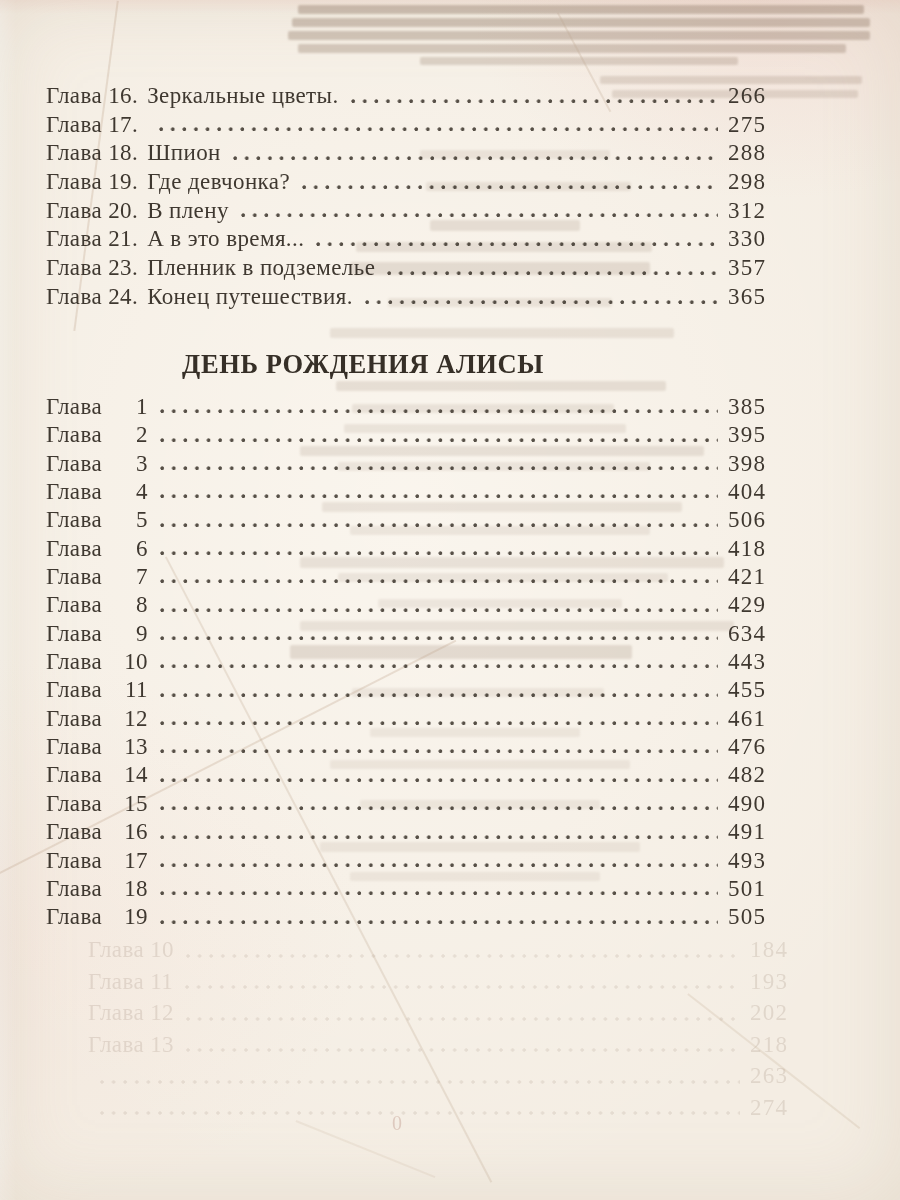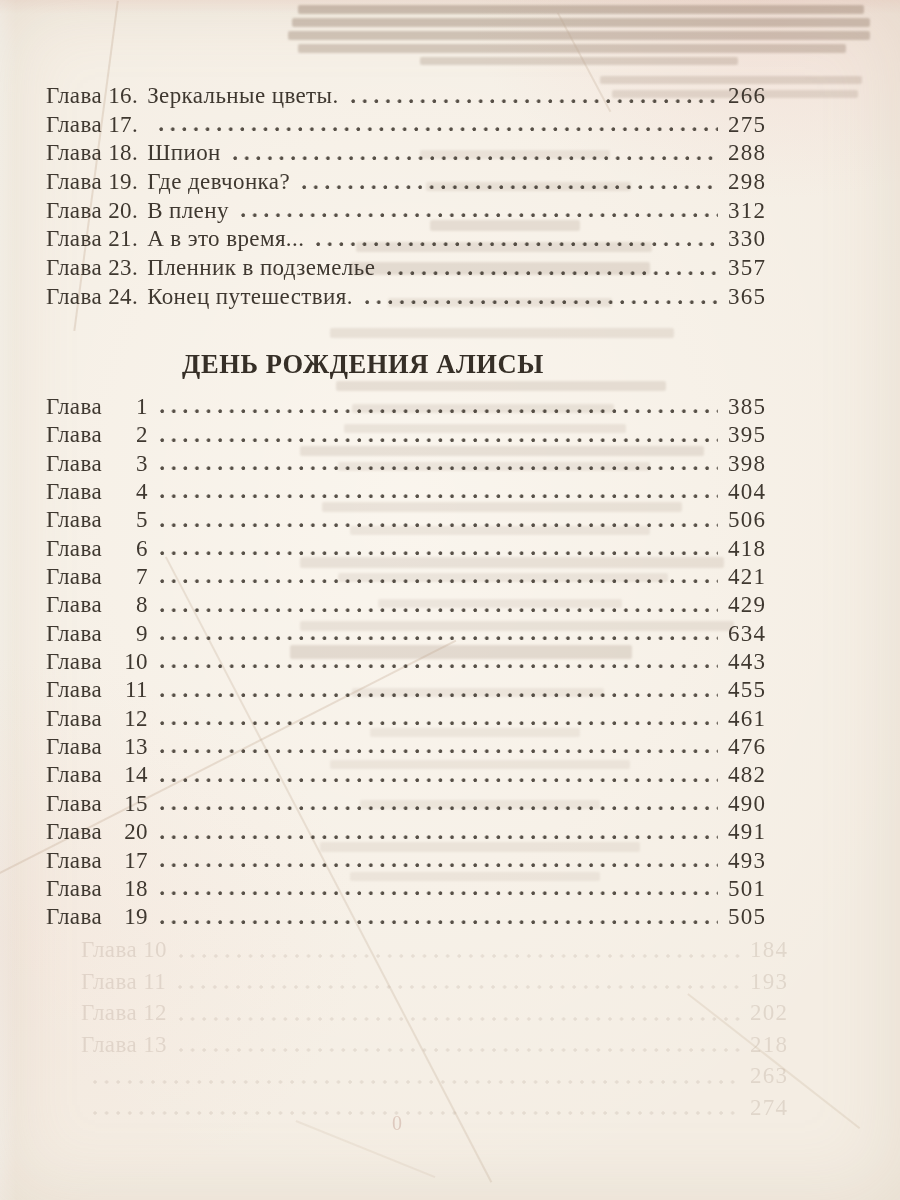--- a/index.html
+++ b/index.html
@@ -35,21 +35,21 @@
     background-image:radial-gradient(circle at 2.2px 2.2px, rgba(64,57,48,.88) 1.5px, rgba(64,57,48,0) 2.2px);
     background-size:11.6px 5px;background-repeat:repeat-x;
     background-position:left bottom 7px}
   .pg{width:60px;text-align:left;letter-spacing:1.2px}
   #heading{position:absolute;top:349px;left:46px;width:742px;margin:0;z-index:3;
     text-align:center;font-size:26.5px;font-weight:bold;letter-spacing:.6px;
     color:#362f27;transform:translateX(-54px)}
   
   .gb{position:absolute;background:#8f7764;border-radius:2px;filter:blur(1px);z-index:1}
   .crease{position:absolute;height:1.6px;transform-origin:left center;background:#bfa78f;z-index:2}
-  .ghost-rows{position:absolute;left:81px;right:94px;top:934px;z-index:1;
+  .ghost-rows{position:absolute;left:88px;right:94px;top:934px;z-index:1;
     opacity:.16;filter:blur(.7px);color:#7c6250}
   .ghost-rows .row{height:31.5px;line-height:31.5px;font-size:23px}
   .ghost-rows .leader{background-image:radial-gradient(circle at 2px 2px, rgba(124,98,80,.8) 1.4px, rgba(124,98,80,0) 2px)}
   .ghost-rows .pg{width:56px}
   .ghost-folio{position:absolute;left:392px;top:1112px;z-index:1;font-size:20px;
     color:#b5887b;opacity:.35;filter:blur(.6px)}
 </style>
 </head>
 <body>
 
@@ -235,21 +235,21 @@
         <span class="pg">482</span>
       </div>
       <div class="row s2">
         <span class="word">Глава</span>
         <span class="cnum">15</span>
         <span class="leader"></span>
         <span class="pg">490</span>
       </div>
       <div class="row s2">
         <span class="word">Глава</span>
-        <span class="cnum">20</span>
+        <span class="cnum">16</span>
         <span class="leader"></span>
         <span class="pg">491</span>
       </div>
       <div class="row s2">
         <span class="word">Глава</span>
         <span class="cnum">17</span>
         <span class="leader"></span>
         <span class="pg">493</span>
       </div>
       <div class="row s2">

